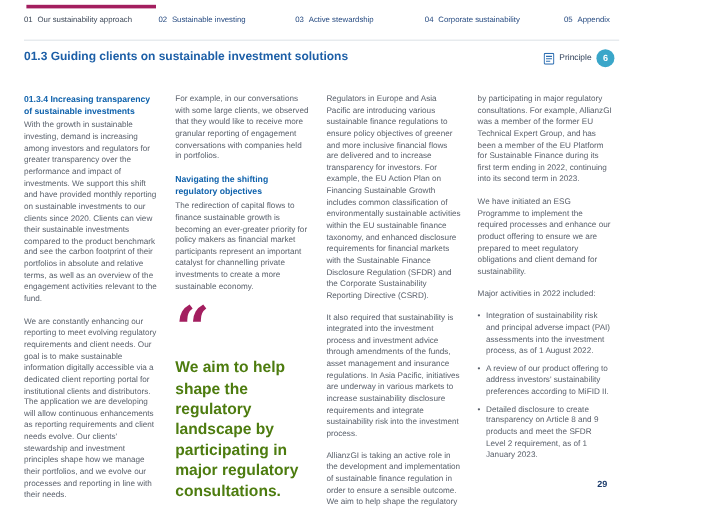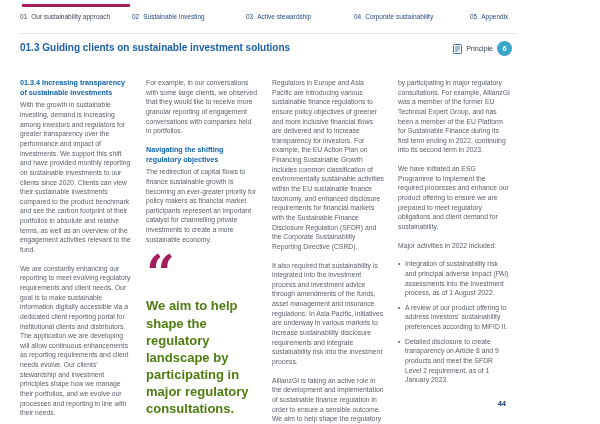--- a/index.html
+++ b/index.html
@@ -133,15 +133,15 @@
       <p>Major activities in 2022 included:</p>
       <ul class="bullets">
         <li>Integration of sustainability risk and principal adverse impact (PAI) assessments into the investment process, as of 1 August 2022.</li>
         <li>A review of our product offering to address investors' sustainability preferences according to MiFID II.</li>
         <li>Detailed disclosure to create transparency on Article 8 and 9 products and meet the SFDR Level 2 requirement, as of 1 January 2023.</li>
       </ul>
     </section>
 
   </main>
 
-  <div class="page-number">44</div>
+  <div class="page-number">29</div>
 
 </div>
 
 </body></html>

